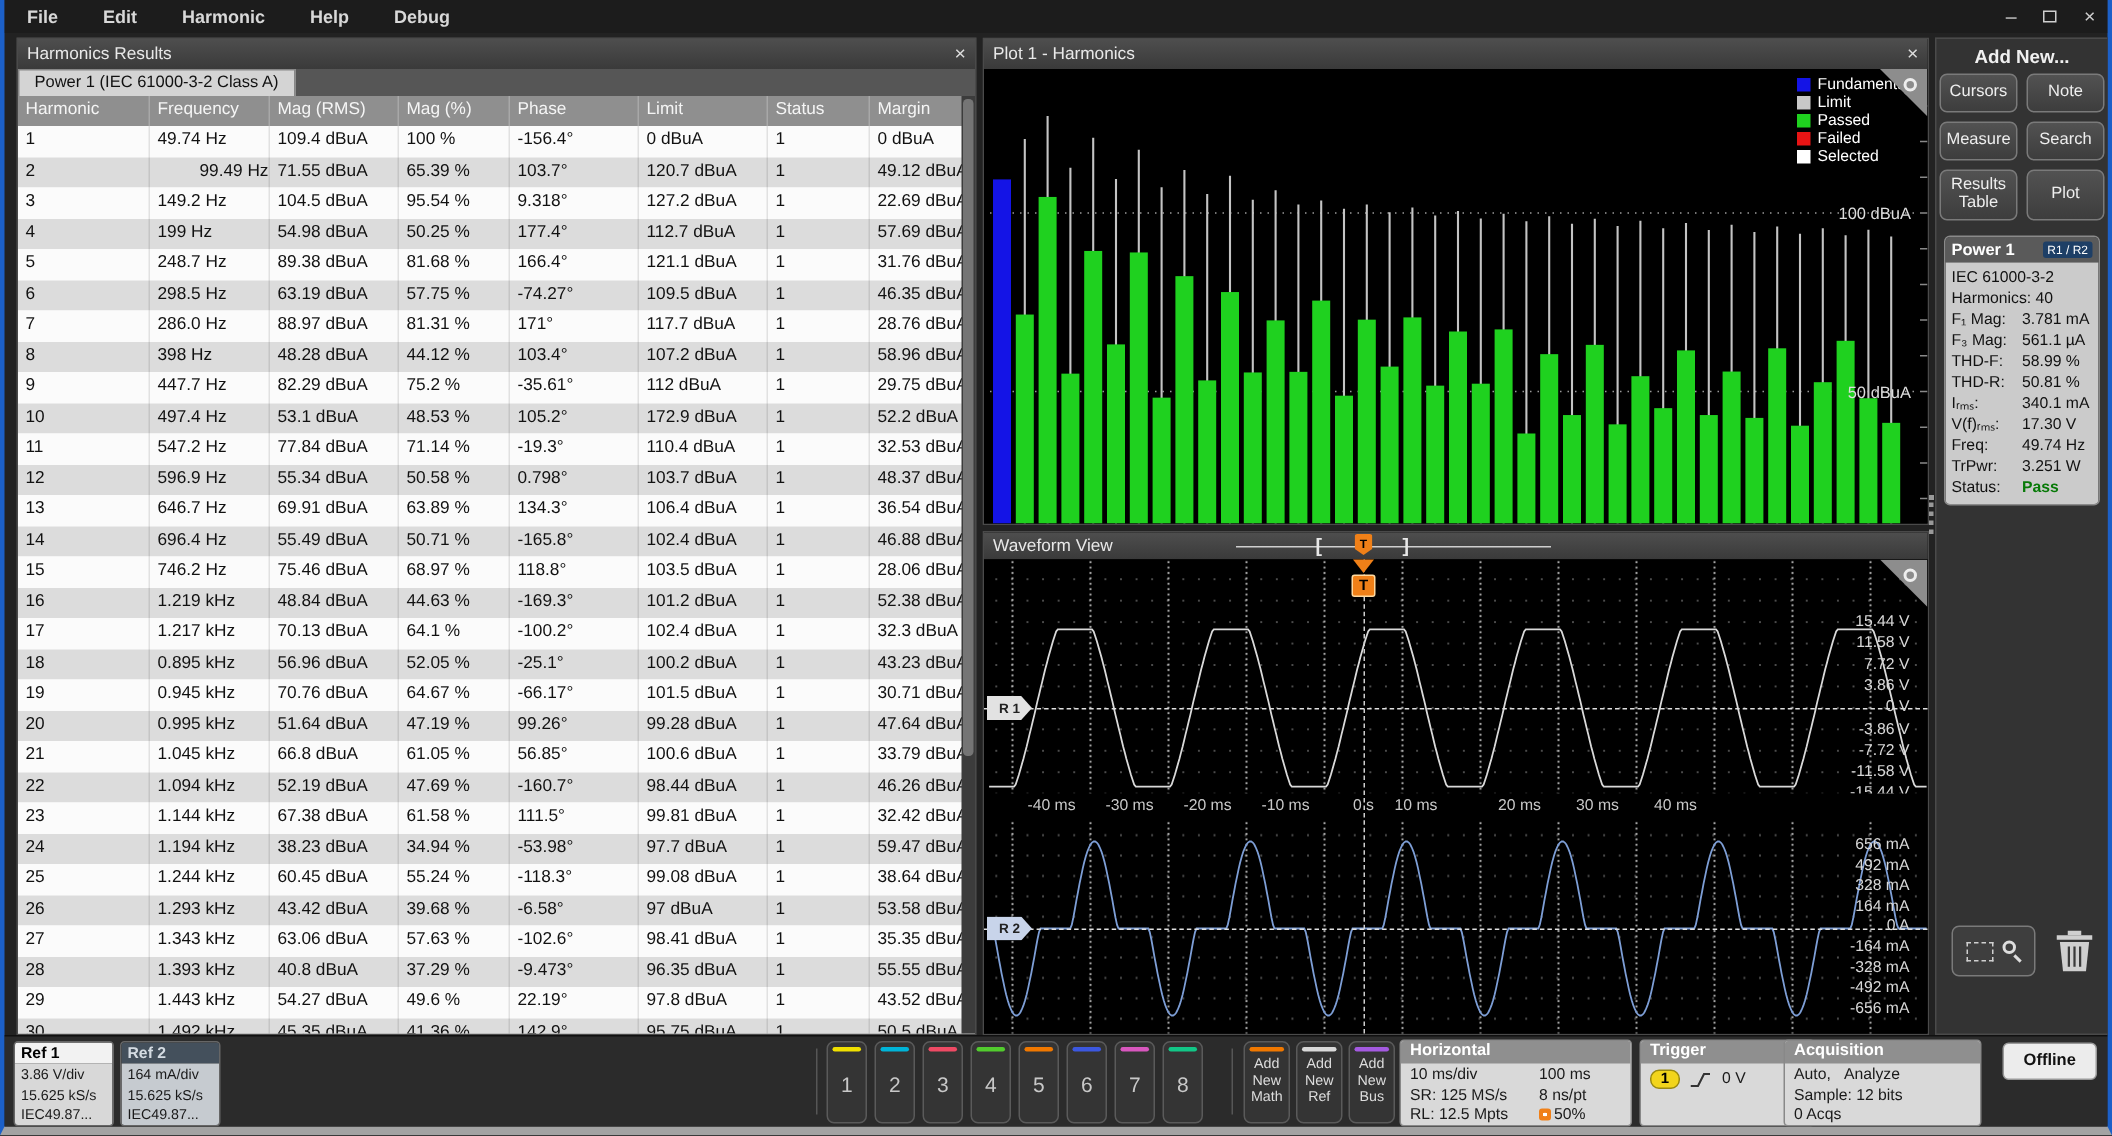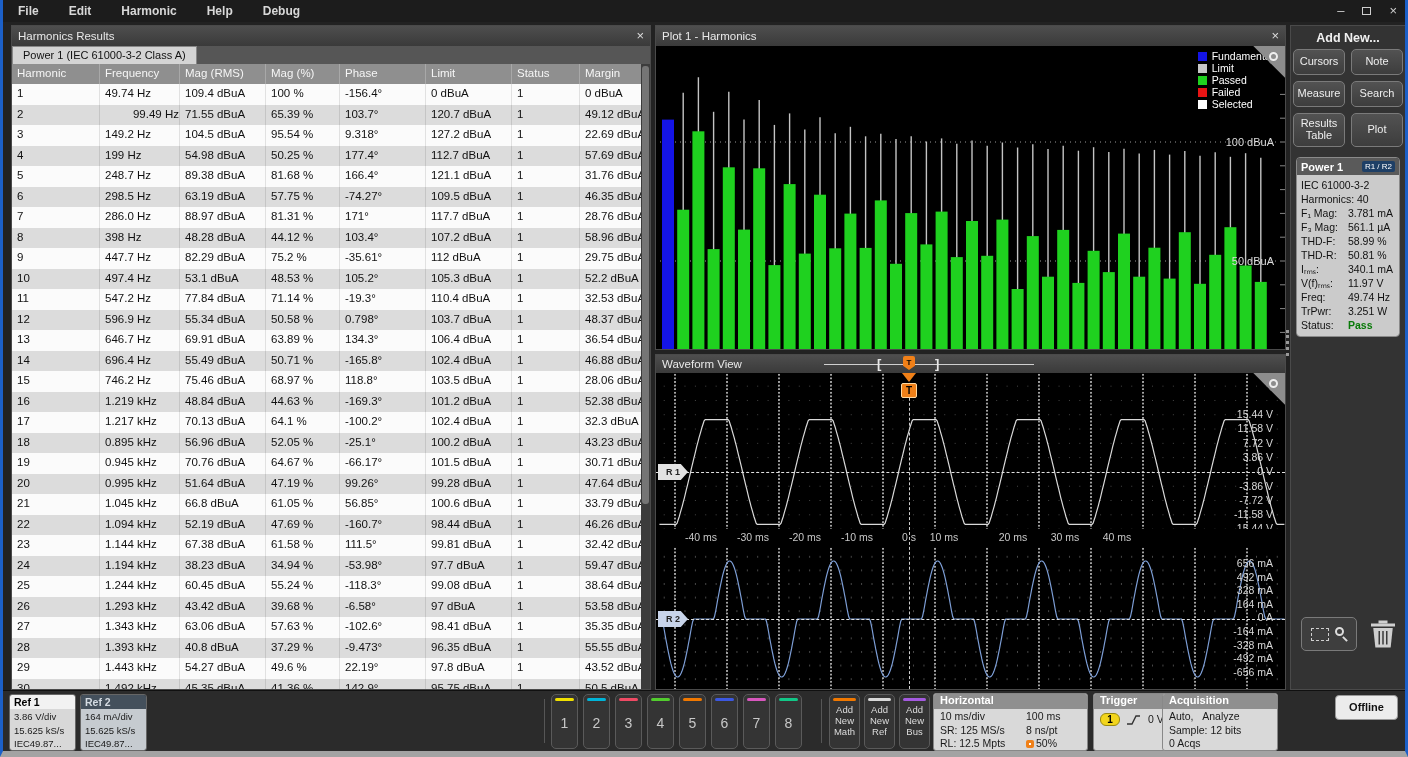--- a/index.html
+++ b/index.html
@@ -110,21 +110,21 @@
   .bp-head{background:#8f8f8f;color:#fff;font-size:11px;font-weight:bold;height:15px;padding:0 6px;}
   .bp-body{position:relative;font-size:10.5px;color:#1a1a1a;line-height:13.5px;padding:1px 6px;}
   .horizontal{left:930px;width:155px;}
   .hcol2{position:absolute;left:92px;top:1px;}
   .expt{display:inline-block;width:8px;height:8px;border-radius:2px;margin-right:2px;vertical-align:-1px;
         background:radial-gradient(circle,#fff 1.2px,#f08018 1.4px);}
   .trigger{left:1090px;width:117px;}
   .trigrow{display:flex;align-items:center;gap:7px;margin-top:3px;}
   .trig1{width:20px;height:13px;background:#f2d51c;border:1px solid #9a8a10;border-radius:6px;color:#000;
          font-size:10px;font-weight:bold;text-align:center;line-height:12px;}
-  .acquisition{left:1159px;width:116px;}
+  .acquisition{left:1186px;width:132px;}
   .offline-btn{position:absolute;left:1332px;top:4px;width:63px;height:25px;background:#ececec;border:1px solid #999;
          border-radius:4px;color:#111;font-size:11px;font-weight:bold;text-align:center;line-height:23px;}
 </style>
 </head>
 <body>
 
 <div class="app">
 
   <div class="menubar">
     <div id="menus" style="display:flex;">
@@ -249,21 +249,21 @@
           <div class="tcell" style="width: 86px;">112 dBuA</div>
           <div class="tcell" style="width: 68px;">1</div>
           <div class="tcell" style="width: 63px;">29.75 dBuA</div>
         </div>
         <div class="trow alt">
           <div class="tcell" style="width: 88px;">10</div>
           <div class="tcell" style="width: 80px;">497.4 Hz</div>
           <div class="tcell" style="width: 86px;">53.1 dBuA</div>
           <div class="tcell" style="width: 74px;">48.53 %</div>
           <div class="tcell" style="width: 86px;">105.2°</div>
-          <div class="tcell" style="width: 86px;">105.3 dBuA</div>
+          <div class="tcell" style="width: 86px;">172.9 dBuA</div>
           <div class="tcell" style="width: 68px;">1</div>
           <div class="tcell" style="width: 63px;">52.2 dBuA</div>
         </div>
         <div class="trow">
           <div class="tcell" style="width: 88px;">11</div>
           <div class="tcell" style="width: 80px;">547.2 Hz</div>
           <div class="tcell" style="width: 86px;">77.84 dBuA</div>
           <div class="tcell" style="width: 74px;">71.14 %</div>
           <div class="tcell" style="width: 86px;">-19.3°</div>
           <div class="tcell" style="width: 86px;">110.4 dBuA</div>
@@ -700,21 +700,21 @@
             <div class="pb-row">
               <span class="lab">THD-R:</span>
               <span class="val">50.81 %</span>
             </div>
             <div class="pb-row">
               <span class="lab">Iᵣₘₛ:</span>
               <span class="val">340.1 mA</span>
             </div>
             <div class="pb-row">
               <span class="lab">V(f)ᵣₘₛ:</span>
-              <span class="val">11.97 V</span>
+              <span class="val">17.30 V</span>
             </div>
             <div class="pb-row">
               <span class="lab">Freq:</span>
               <span class="val">49.74 Hz</span>
             </div>
             <div class="pb-row">
               <span class="lab">TrPwr:</span>
               <span class="val">3.251 W</span>
             </div>
           </div>

